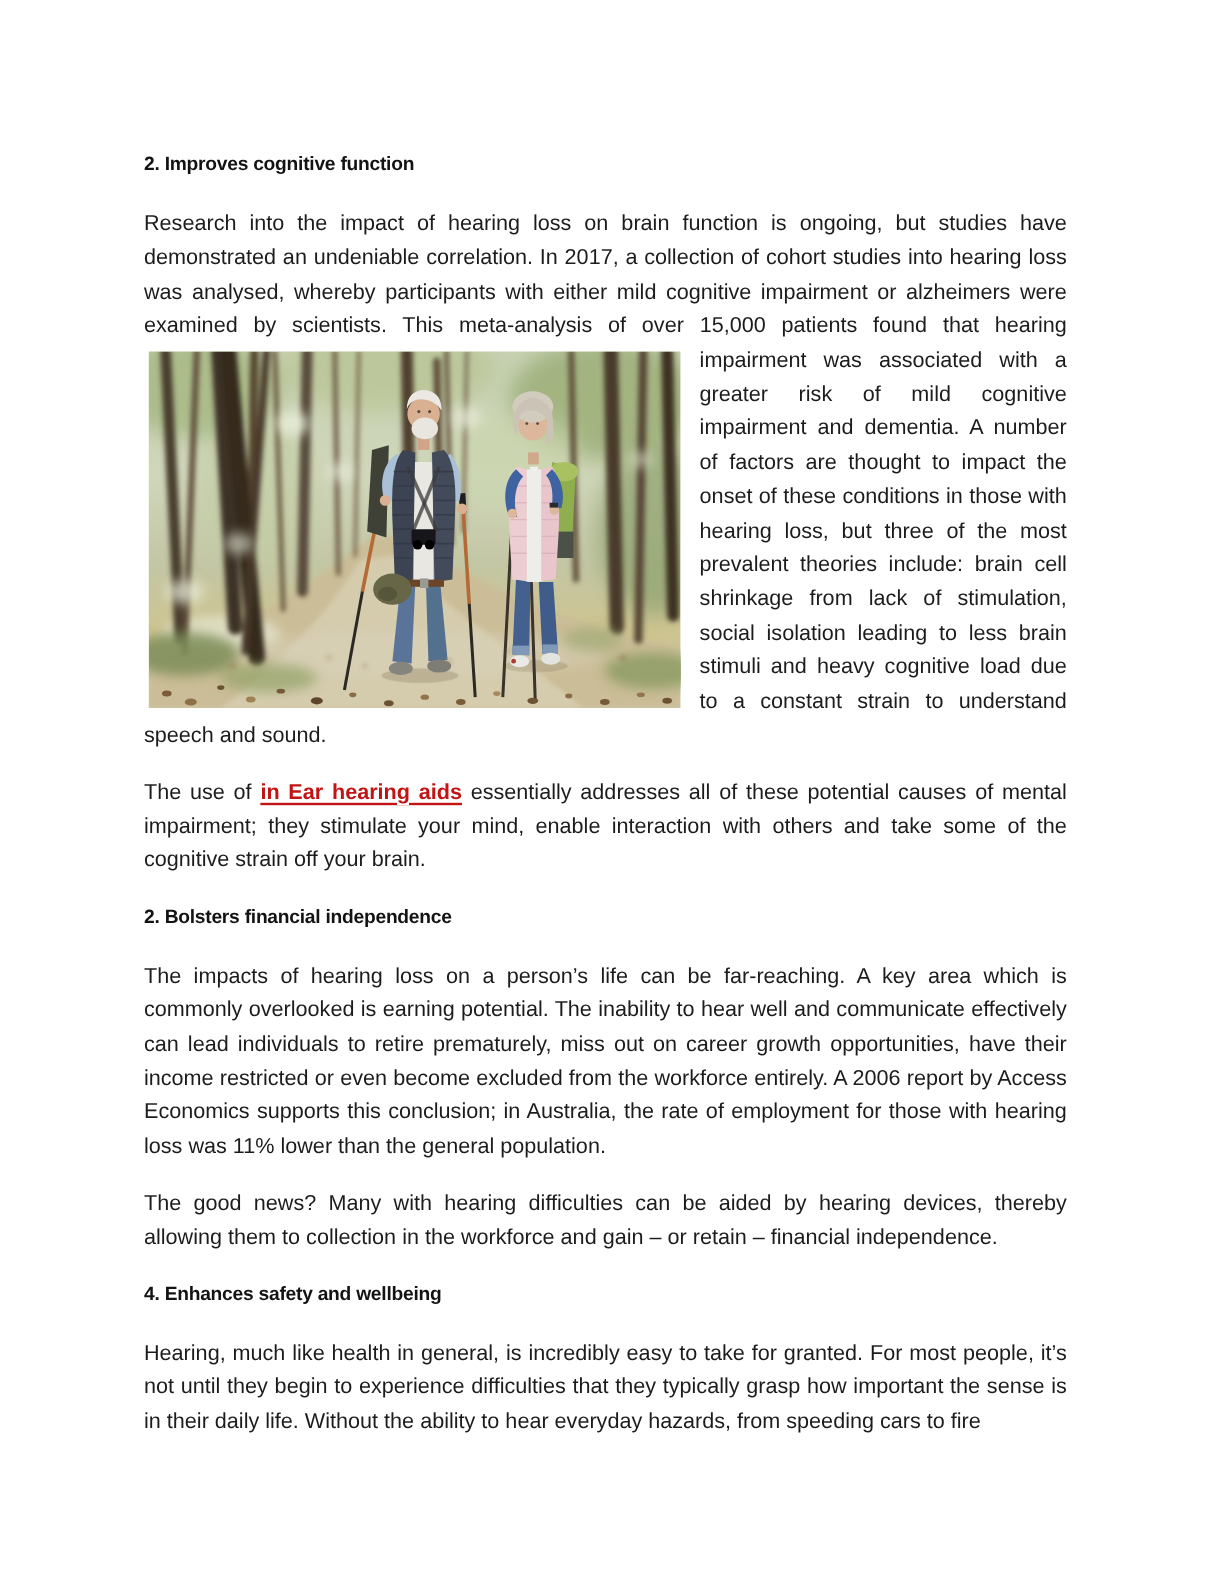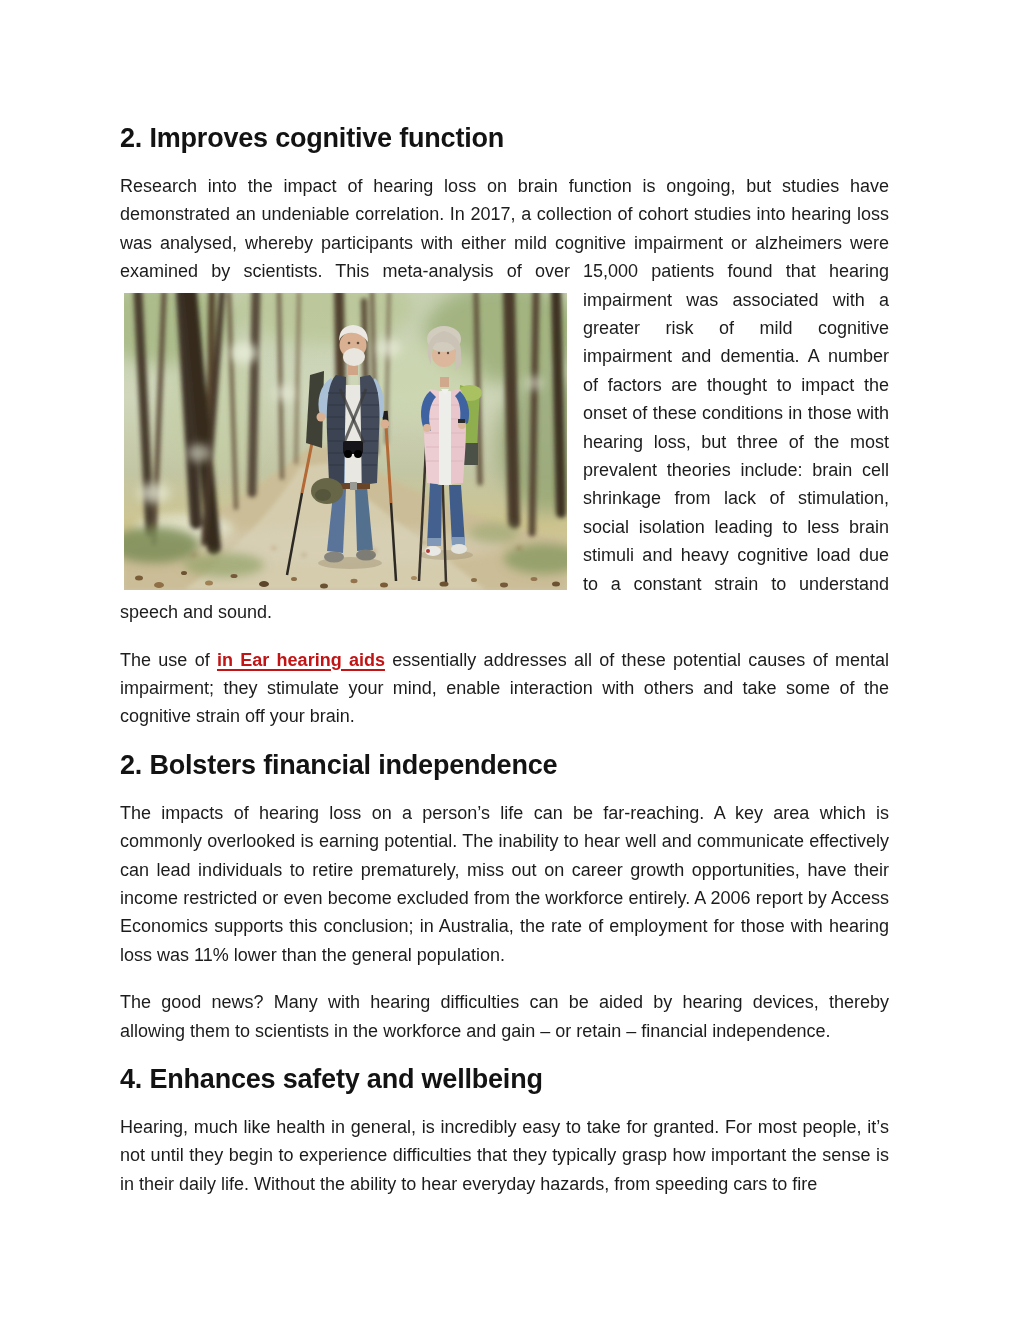--- a/index.html
+++ b/index.html
@@ -11,21 +11,21 @@
     box-sizing: border-box;
     padding: 123px 122px 0 120px;
     background: #ffffff;
     color: #1c1c1c;
     font-family: "Liberation Sans", sans-serif;
     font-size: 18px;
     line-height: 28.4px;
   }
   .section-heading {
     font-family: "Liberation Sans", sans-serif;
-    font-size: 27px;
+    font-size: 16px;
     line-height: 30px;
     font-weight: bold;
     color: #131313;
     margin: 0 0 19px 0;
     letter-spacing: -0.2px;
   }
   p.body-text {
     margin: 0 13px 19px 0;
     text-align: justify;
   }
@@ -249,19 +249,19 @@
   </p>
 
   <p class="body-text">
     <span>The use of </span><a href="#" class="doc-link">in Ear hearing aids</a><span> essentially addresses all of these potential causes of mental impairment; they stimulate your mind, enable interaction with others and take some of the cognitive strain off your brain.</span>
   </p>
 
   <h2 class="section-heading">2. Bolsters financial independence</h2>
 
   <p class="body-text">The impacts of hearing loss on a person’s life can be far-reaching. A key area which is commonly overlooked is earning potential. The inability to hear well and communicate effectively can lead individuals to retire prematurely, miss out on career growth opportunities, have their income restricted or even become excluded from the workforce entirely. A 2006 report by Access Economics supports this conclusion; in Australia, the rate of employment for those with hearing loss was 11% lower than the general population.</p>
 
-  <p class="body-text">The good news? Many with hearing difficulties can be aided by hearing devices, thereby allowing them to scientists in the workforce and gain – or retain – financial independence.</p>
+  <p class="body-text">The good news? Many with hearing difficulties can be aided by hearing devices, thereby allowing them to collection in the workforce and gain – or retain – financial independence.</p>
 
   <h2 class="section-heading">4. Enhances safety and wellbeing</h2>
 
   <p class="body-text">Hearing, much like health in general, is incredibly easy to take for granted. For most people, it’s not until they begin to experience difficulties that they typically grasp how important the sense is in their daily life. Without the ability to hear everyday hazards, from speeding cars to fire</p>
 
 </div>
 
 </body></html>

